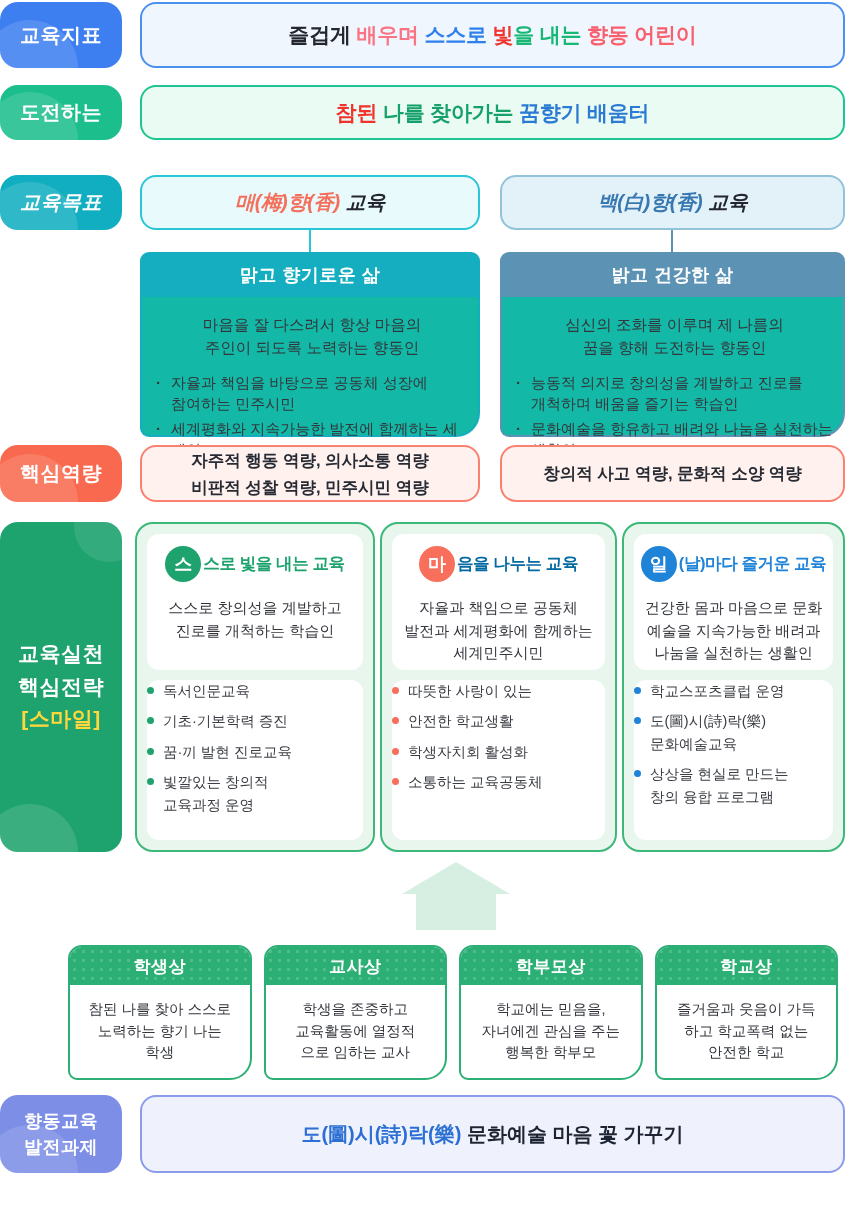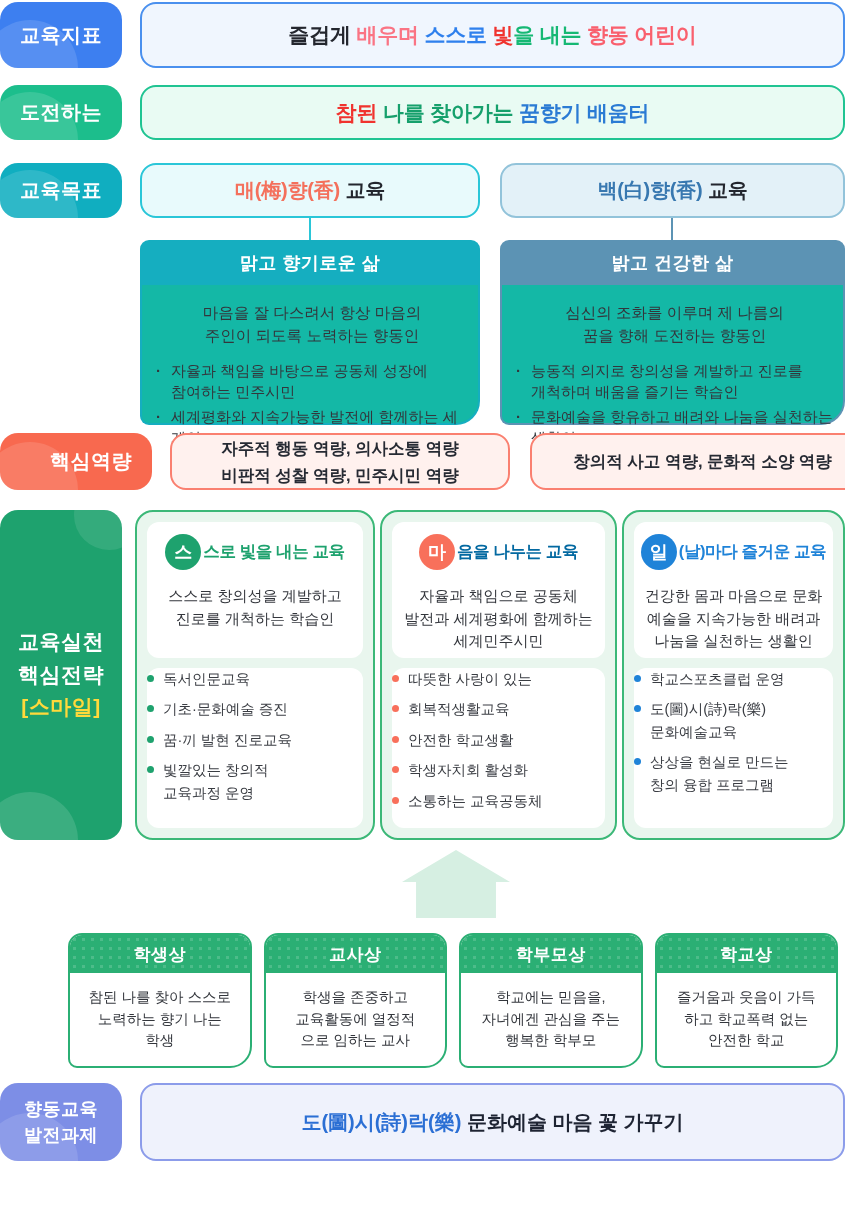--- a/index.html
+++ b/index.html
@@ -7,37 +7,37 @@
   .page{position:relative;width:845px;height:1221px;background:#fff;overflow:hidden;}
   .row{display:flex;align-items:stretch;}
   
   .badge{width:122px;border-radius:18px;display:flex;flex-direction:column;align-items:center;justify-content:center;
          color:#fff;font-weight:800;font-size:20px;position:relative;overflow:hidden;flex:none;letter-spacing:0.5px;}
   .badge .shine{position:absolute;width:96px;height:96px;border-radius:50%;background:rgba(255,255,255,.13);bottom:-48px;left:-18px;}
   .badge .shine2{position:absolute;width:70px;height:70px;border-radius:50%;background:rgba(255,255,255,.10);top:-30px;right:-22px;}
   .badge-blue{background:#3D7FF0;}
   .badge-green{background:#1CBE8C;}
   .badge-teal{background:#10AEC0;}
-  .badge-coral{background:#F8694F;padding-left:30px;}
+  .badge-coral{background:#F8694F;}
   .badge-strategy{background:#1EA26E;}
   .badge-peri{background:#7D8EE6;font-size:18px;line-height:1.45;}
   
   .box{border-radius:16px;display:flex;align-items:center;justify-content:center;box-sizing:border-box;text-align:center;}
   .box-blue{background:#F0F6FE;border:2px solid #4A90EE;}
   .box-mint{background:#E9FBF3;border:2px solid #20C492;}
   .box-cyan{background:#E8FAFC;border:2px solid #2AC6D8;}
   .box-steel{background:#E3F1F8;border:2px solid #92C3DA;}
   .box-pink{background:#FFF1EE;border:2px solid #FA8070;}
   .box-peri{background:#EFF2FC;border:2px solid #8C9CEA;}
   .bigline{font-size:21px;font-weight:800;letter-spacing:-0.2px;}
   .goalline{font-size:20px;font-weight:800;letter-spacing:-0.2px;}
   
   #r1{margin-top:2px;height:66px;}
   #r2{margin-top:17px;height:55px;}
-  #r3{margin-top:23px;height:55px;}
+  #r3{margin-top:35px;height:55px;font-style:italic;}
   .gap18{margin-left:18px;flex:1;}
   #r3 .goal-left{margin-left:18px;width:340px;flex:none;}
   #r3 .goal-right{margin-left:20px;width:345px;flex:none;}
   #connectors{position:relative;height:22px;margin-left:140px;width:705px;}
   #connectors .cline{position:absolute;top:0;bottom:0;width:2px;}
   #connectors .cl1{left:169px;background:#2AC6D8;}
   #connectors .cl2{left:531px;background:#5C93B4;}
   
   #cols{margin-left:140px;display:flex;gap:20px;}
   .col{display:flex;flex-direction:column;}
@@ -217,21 +217,21 @@
         <p class="card-desc prewrap">스스로 창의성을 계발하고
 진로를 개척하는 학습인</p>
       </div>
       <ul class="plain card-bullets">
         <li>
             <span class="cdot" style="background-color: rgb(30, 162, 110);"></span>
             <span class="prewrap">독서인문교육</span>
           </li>
         <li>
             <span class="cdot" style="background-color: rgb(30, 162, 110);"></span>
-            <span class="prewrap">기초·문화예술 증진</span>
+            <span class="prewrap">기초·기본학력 증진</span>
           </li>
         <li>
             <span class="cdot" style="background-color: rgb(30, 162, 110);"></span>
             <span class="prewrap">꿈·끼 발현 진로교육</span>
           </li>
         <li>
             <span class="cdot" style="background-color: rgb(30, 162, 110);"></span>
             <span class="prewrap">빛깔있는 창의적
 교육과정 운영</span>
           </li>
@@ -248,24 +248,20 @@
 발전과 세계평화에 함께하는
 세계민주시민</p>
       </div>
       <ul class="plain card-bullets">
         <li>
             <span class="cdot" style="background-color: rgb(248, 112, 91);"></span>
             <span class="prewrap">따뜻한 사랑이 있는</span>
           </li>
         <li>
             <span class="cdot" style="background-color: rgb(248, 112, 91);"></span>
-            <span class="prewrap">회복적생활교육</span>
-          </li>
-        <li>
-            <span class="cdot" style="background-color: rgb(248, 112, 91);"></span>
             <span class="prewrap">안전한 학교생활</span>
           </li>
         <li>
             <span class="cdot" style="background-color: rgb(248, 112, 91);"></span>
             <span class="prewrap">학생자치회 활성화</span>
           </li>
         <li>
             <span class="cdot" style="background-color: rgb(248, 112, 91);"></span>
             <span class="prewrap">소통하는 교육공동체</span>
           </li>

